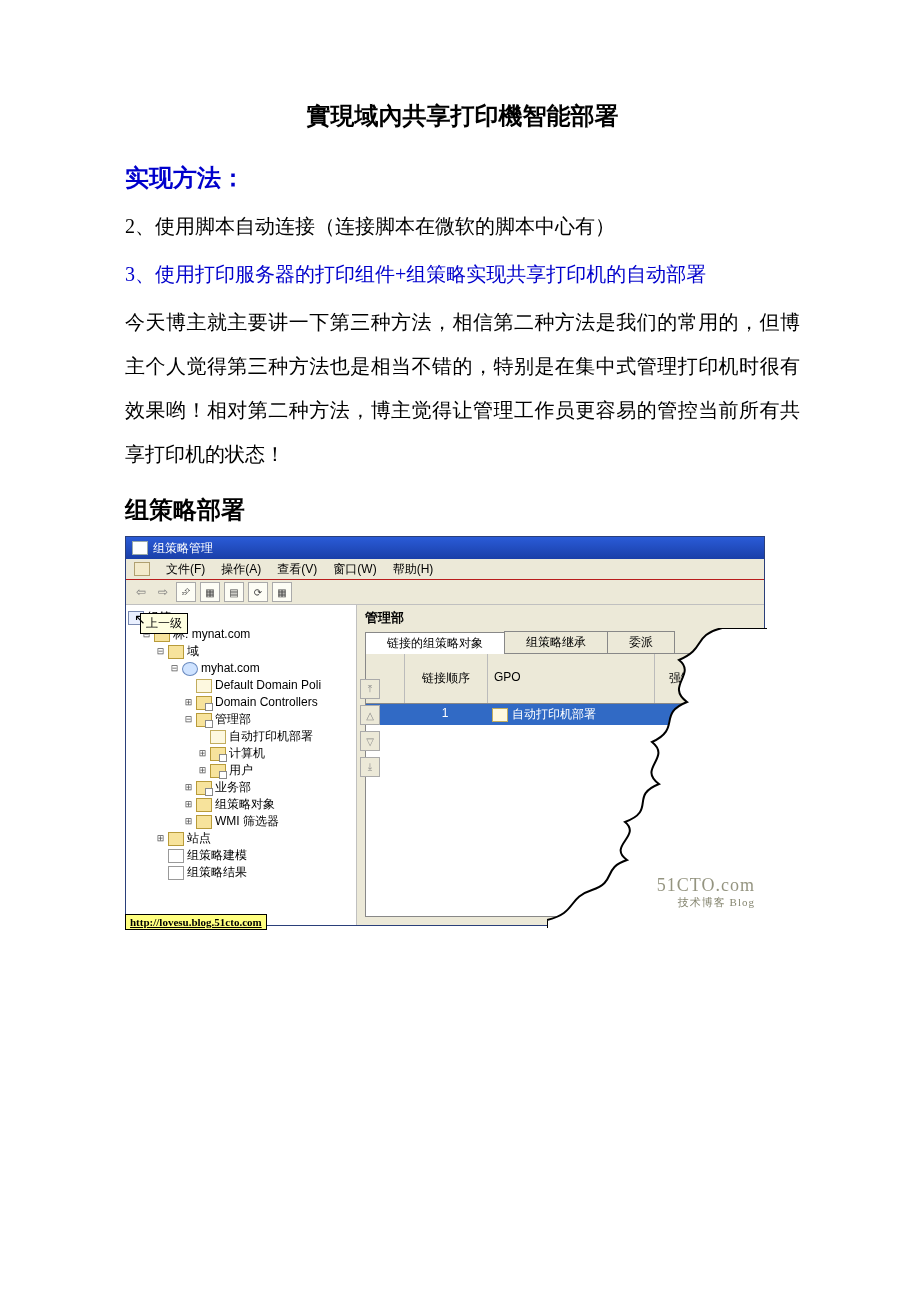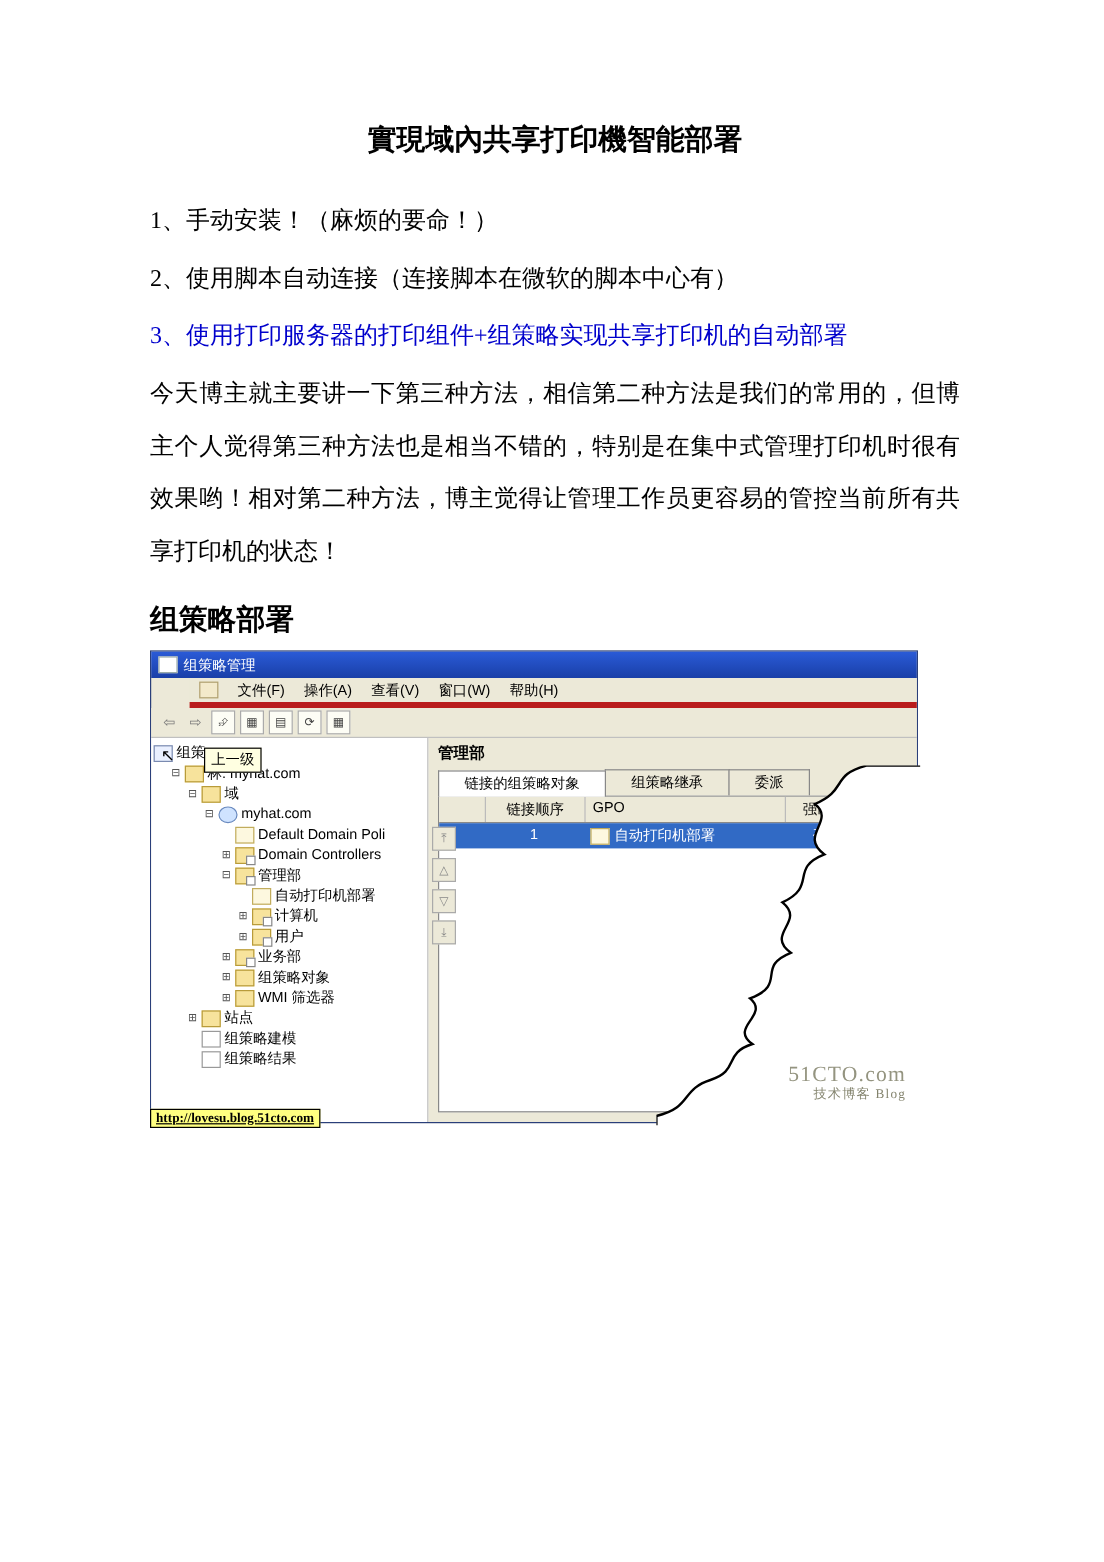--- a/index.html
+++ b/index.html
@@ -10,51 +10,51 @@
   .method-item { font-size: 20px; line-height: 2.2; margin: 4px 0; }
   .method-blue { color: #0000cc; }
   .black-head { font-size: 24px; font-weight: bold; margin: 18px 0 10px 0; }
   .step-line { font-size: 20px; line-height: 2; margin: 6px 0 10px 0; }
 
   
   .shot-wrap { position: relative; width: 640px; }
   .win { border: 1px solid #2a3f7a; font-family: "SimSun", Tahoma, sans-serif; font-size: 12px; background: #ece9d8; }
   .titlebar { height: 22px; background: linear-gradient(#2a5bd7, #1a3fa8); color: #fff; display: flex; align-items: center; padding: 0 6px; gap: 5px; font-family: "SimSun"; }
   .titlebar .ico { width: 14px; height: 12px; background:#fff; border:1px solid #9aa; display:inline-block;}
-  .menubar { height: 20px; background: #ece9d8; display: flex; align-items: center; gap: 16px; padding: 0 8px; border-bottom: 5px solid #b91c1c; margin-left: 32px; }
+  .menubar { height: 20px; background: #ece9d8; display: flex; align-items: center; gap: 16px; padding: 0 8px; border-bottom: 1px solid #b91c1c; }
   .menubar span { font-size: 12px; cursor: default; }
   .menubar .ico { width: 14px; height: 12px; background:#f3eacb; border:1px solid #b0a070; display:inline-block;}
   .toolbar { height: 24px; background: #ece9d8; display: flex; align-items: center; gap: 4px; padding: 0 6px; border-bottom: 1px solid #c0c0c0; }
   .tbtn { width: 18px; height: 18px; border: 1px solid #aaa; background: #fdfdf5; display: flex; align-items: center; justify-content: center; font-size: 10px; color:#444;}
   .tbtn.nav { border: none; background: none; color:#7a7a7a; font-size:12px;}
   .body-split { display: flex; height: 320px; }
   .tree-pane { width: 230px; background: #fff; border-right: 1px solid #c0c0c0; overflow: hidden; position:relative;}
   .right-pane { flex: 1; background: #ece9d8; display: flex; flex-direction: column; }
   .tree { padding: 4px 2px; font-size: 12px; line-height: 17px; }
   .tree .row { white-space: nowrap; display: flex; align-items: center; gap: 3px; }
   .ico-s { width: 14px; height: 12px; display: inline-block; border:1px solid #888; }
   .ico-folder { background: #f7e39c; border-color:#b89b3a; }
   .ico-globe  { background: #cfe3ff; border-color:#6a8abf; border-radius:50%; }
   .ico-doc    { background: #fff; border-color:#999; }
   .ico-ou     { background: #f7e39c; border-color:#b89b3a; position:relative;}
   .ico-ou::after{content:"";position:absolute;right:-2px;bottom:-2px;width:6px;height:6px;background:#fff;border:1px solid #888;}
   .ico-gpo    { background: #eaf0ff; border-color:#7a8ab0; }
   .ico-scroll { background:#fdf8df; border-color:#c1ac5d;}
   .ind1 { padding-left: 14px; } .ind2 { padding-left: 28px; } .ind3 { padding-left: 42px; } .ind4 { padding-left: 56px; } .ind5 { padding-left: 70px; }
   .twist { width:9px; display:inline-block; color:#555; font-size:9px; text-align:center;}
-  .tooltip { position:absolute; top:8px; left:14px; background:#ffffe1; border:1px solid #000; font-size:12px; padding:1px 5px; display:inline-block; z-index:5;margin-left:30px;}
+  .tooltip { position:absolute; top:8px; left:14px; background:#ffffe1; border:1px solid #000; font-size:12px; padding:1px 5px; display:inline-block; z-index:5;}
   .cursor { position:absolute; top:6px; left:8px; font-size:14px; color:#000; z-index:6;}
 
   .rp-head { padding: 4px 8px 0 8px; font-weight: bold; font-size:13px; }
   .tabs { display:flex; margin:4px 8px 0 8px; }
   .tab { border:1px solid #888; border-bottom:none; background:#ece9d8; padding:2px 21px; font-size:12px; margin-right:-1px;}
   .tab.active { background:#fff; position:relative; top:1px;}
   .list-area { flex:1; margin:0 8px 8px 8px; background:#fff; border:1px solid #888; display:flex; flex-direction:column;}
   .cols { display:flex; background:#ece9d8; border-bottom:1px solid #888; font-size:12px;}
-  .col { border-right:1px solid #bbb; padding:2px 6px; }
+  .col { border-right:1px solid #bbb; padding:16px 6px; }
   .c1{width:26px;} .c2{width:70px; text-align:center;} .c3{flex:1;} .c4{width:40px; text-align:center;} .c5{width:34px; text-align:center;}
   .list-row { display:flex; font-size:12px; }
   .list-row .cell{ padding:2px 6px; }
   .list-row.sel { background:#316ac5; color:#fff; }
   .side-btns { position:absolute; left:234px; top:74px; display:flex; flex-direction:column; gap:6px;}
   .sbtn{ width:18px;height:18px;border:1px solid #aaa;background:#ece9d8;display:flex;align-items:center;justify-content:center;font-size:10px;color:#888;}
 
   .ragged-mask { position:absolute; right:-2px; bottom:-2px; width:220px; height:300px; pointer-events:none; }
   .ragged-mask svg { width:100%; height:100%; display:block; }
 
@@ -62,22 +62,22 @@
   .src-watermark small{ font-size:11px; font-family:"SimSun"; display:block; color:rgba(90,90,60,0.75);}
   .src-link { display:inline-block; background:#ffff80; border:1px solid #000; padding:1px 4px; font-size:11px; font-weight:bold; font-family:Tahoma; text-decoration:underline; margin-top:2px; }
 </style>
 </head>
 <body>
 
 <div class="page">
   <div class="title">實現域內共享打印機智能部署</div>
 
 
-
-  <div class="method-item">1、手动安装！（麻烦的要命！）</div>
+  <div class="blue-head">实现方法：</div>
+
   <div class="method-item">2、使用脚本自动连接（连接脚本在微软的脚本中心有）</div>
   <div class="method-item method-blue">3、使用打印服务器的打印组件+组策略实现共享打印机的自动部署</div>
 
   <p class="para">今天博主就主要讲一下第三种方法，相信第二种方法是我们的常用的，但博主个人觉得第三种方法也是相当不错的，特别是在集中式管理打印机时很有效果哟！相对第二种方法，博主觉得让管理工作员更容易的管控当前所有共享打印机的状态！</p>
 
   <div class="black-head">组策略部署</div>
 
 
   <div class="shot-wrap">
     <div class="win">

